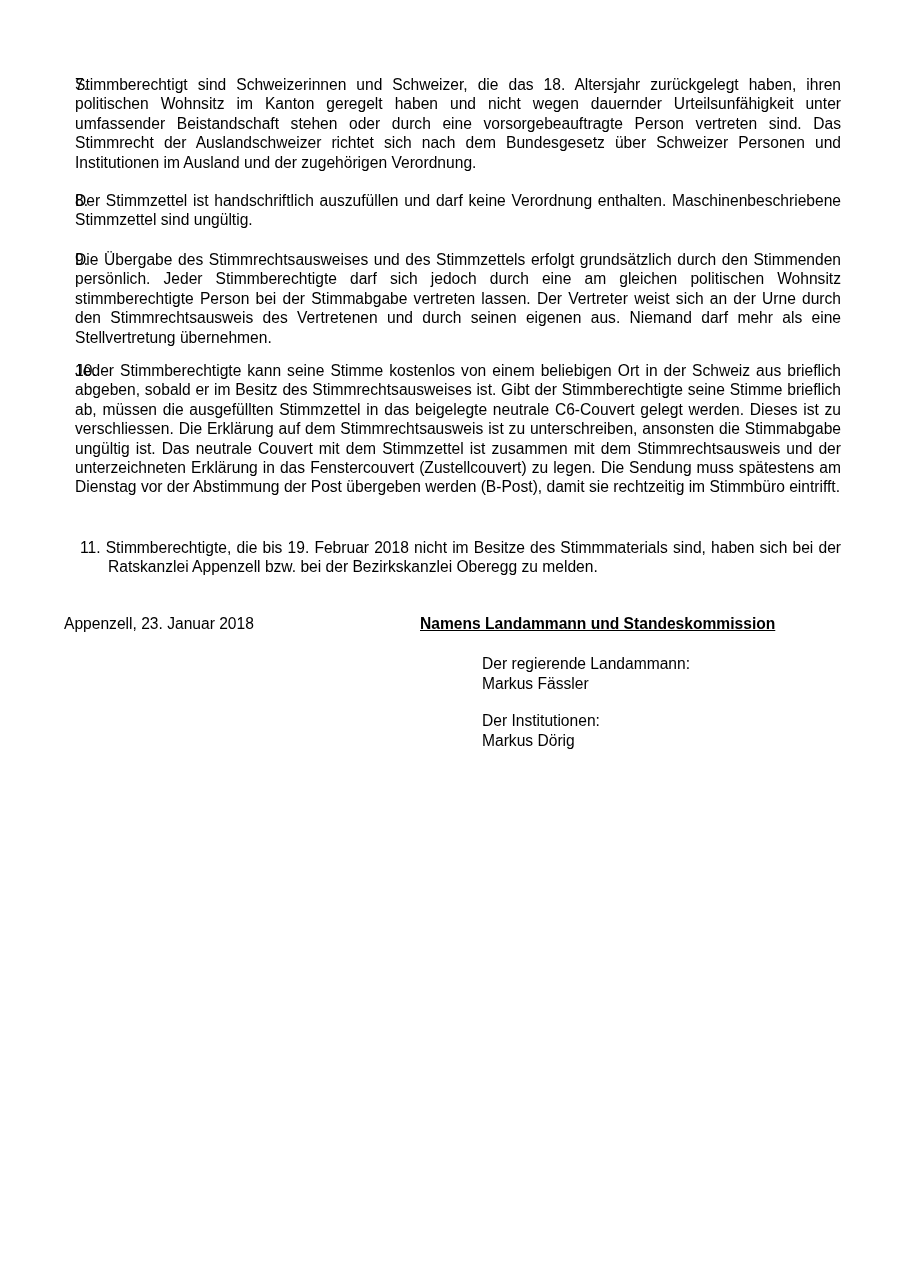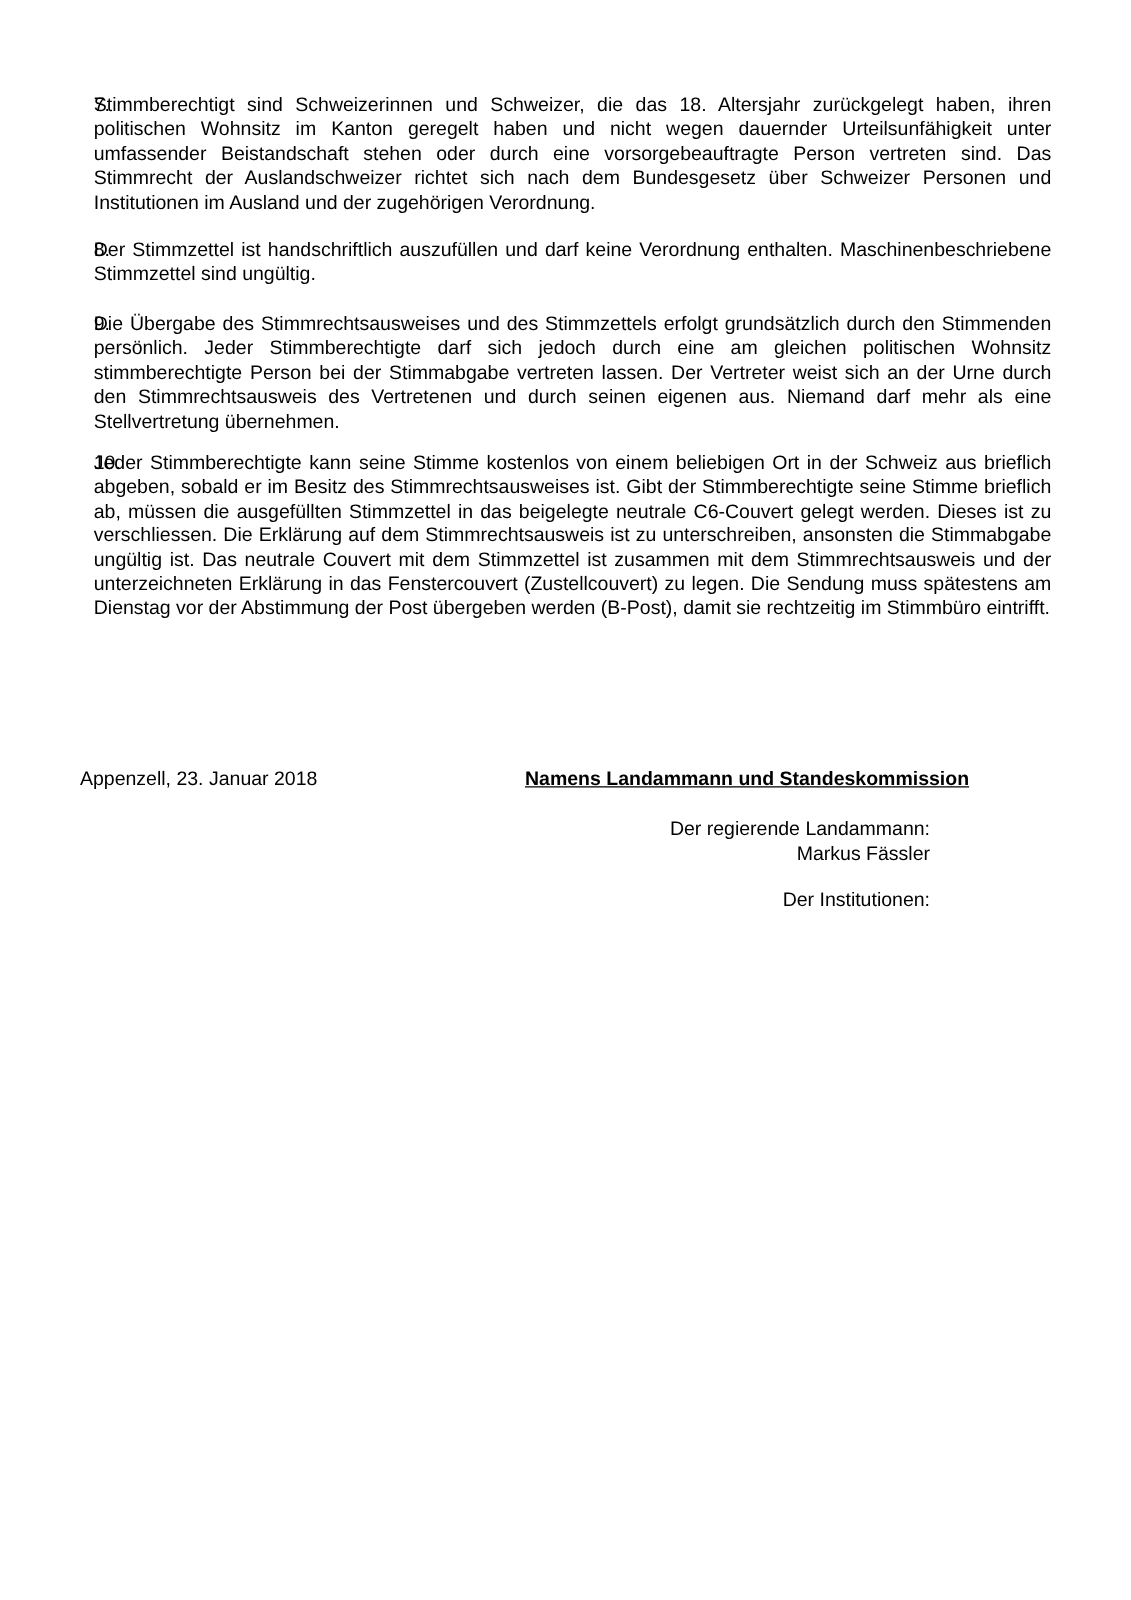--- a/index.html
+++ b/index.html
@@ -63,21 +63,21 @@
       top: 614px;
       font-size: 15.6px;
       line-height: 19px;
       font-weight: bold;
       text-decoration: underline;
     }
     .sig-block {
       position: absolute;
       left: 482px;
       width: 262px;
-      text-align: right;
+      text-align: left;
       font-size: 15.6px;
       line-height: 19.5px;
     }
     #sig1 { top: 654px; }
     #sig2 { top: 711px; }
   </style>
 </head>
 <body>
 
 <div class="page">
@@ -95,26 +95,31 @@
   <div class="item" id="item9">
     <span class="num">9.</span>
     <div class="text">Die Übergabe des Stimmrechtsausweises und des Stimmzettels erfolgt grundsätzlich durch den Stimmenden persönlich. Jeder Stimmberechtigte darf sich jedoch durch eine am gleichen politischen Wohnsitz stimmberechtigte Person bei der Stimmabgabe vertreten lassen. Der Vertreter weist sich an der Urne durch den Stimmrechtsausweis des Vertretenen und durch seinen eigenen aus. Niemand darf mehr als eine Stellvertretung übernehmen.</div>
   </div>
 
   <div class="item" id="item10">
     <span class="num">10.</span>
     <div class="text">Jeder Stimmberechtigte kann seine Stimme kostenlos von einem beliebigen Ort in der Schweiz aus brieflich abgeben, sobald er im Besitz des Stimmrechtsausweises ist. Gibt der Stimmberechtigte seine Stimme brieflich ab, müssen die ausgefüllten Stimmzettel in das beigelegte neutrale C6-Couvert gelegt werden. Dieses ist zu verschliessen. Die Erklärung auf dem Stimmrechtsausweis ist zu unterschreiben, ansonsten die Stimmabgabe ungültig ist. Das neutrale Couvert mit dem Stimmzettel ist zusammen mit dem Stimmrechtsausweis und der unterzeichneten Erklärung in das Fenstercouvert (Zustellcouvert) zu legen. Die Sendung muss spätestens am Dienstag vor der Abstimmung der Post übergeben werden (B-Post), damit sie rechtzeitig im Stimmbüro eintrifft.</div>
   </div>
 
+  <div class="item i11" id="item11">
+
+    <div class="text">11. Stimmberechtigte, die bis 19. Februar 2018 nicht im Besitze des Stimmmaterials sind, haben sich bei der Ratskanzlei Appenzell bzw. bei der Bezirkskanzlei Oberegg zu melden.</div>
+  </div>
 
   <div class="place-date">Appenzell, 23. Januar 2018</div>
   <div class="closing">Namens Landammann und Standeskommission</div>
 
   <div class="sig-block" id="sig1">
     <div>Der regierende Landammann:</div>
     <div>Markus Fässler</div>
   </div>
 
   <div class="sig-block" id="sig2">
     <div>Der Institutionen:</div>
+    <div>Markus Dörig</div>
   </div>
 
 </div>
 
 </body></html>

